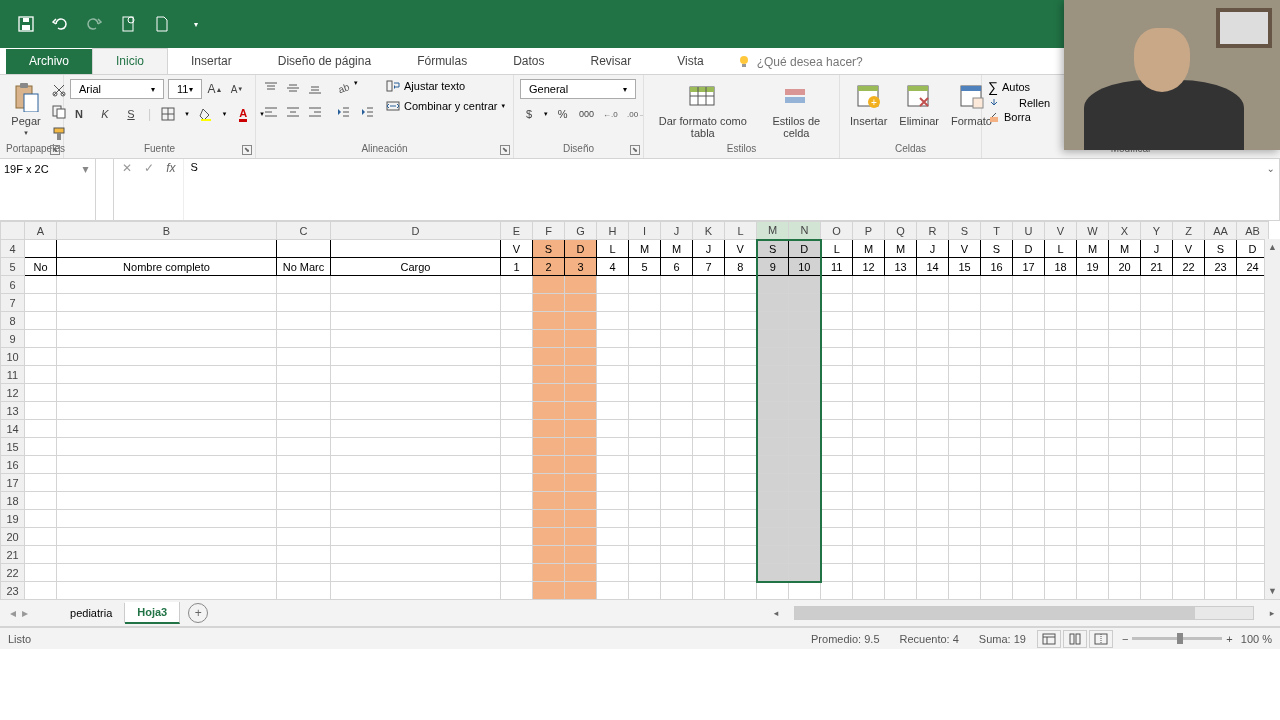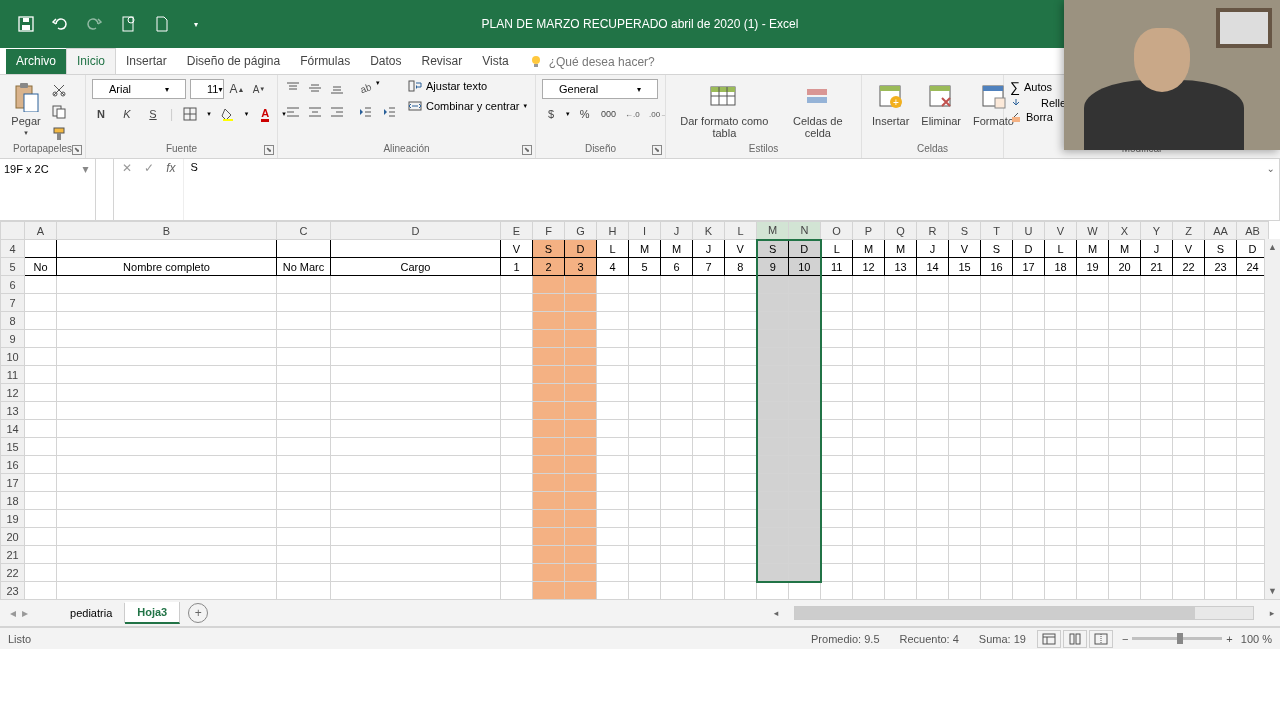--- a/index.html
+++ b/index.html
@@ -10,35 +10,35 @@
 .titlebar .qat { display: flex; align-items: center; gap: 18px; padding-left: 18px; }
 .titlebar .qat .icon { width: 16px; height: 16px; display: flex; align-items: center; justify-content: center; }
 .titlebar .title { position: absolute; left: 50%; transform: translateX(-50%); font-size: 12px; }
 .webcam { position: absolute; right: 0; top: 0; width: 216px; height: 150px; background: #9b9280; box-shadow: -2px 2px 8px rgba(0,0,0,.3); z-index: 100; }
 .webcam .frame { position: absolute; right: 8px; top: 8px; width: 56px; height: 40px; border: 4px solid #654; background: #ddd; }
 .webcam .head { position: absolute; left: 70px; top: 28px; width: 56px; height: 64px; background: #c9a888; border-radius: 40% 40% 50% 50%; }
 .webcam .shirt { position: absolute; left: 20px; top: 80px; width: 160px; height: 70px; background: #333; border-radius: 40% 40% 0 0; }
 
 
 .menubar { height: 27px; background: #fff; display: flex; align-items: flex-end; padding-left: 6px; border-bottom: 1px solid #d4d4d4; }
-.menubar .tab { padding: 5px 10px 6px; font-size: 12px; color: #444; cursor: pointer; }
+.menubar .tab { padding: 5px 23px 6px; font-size: 12px; color: #444; cursor: pointer; }
 .menubar .tab.file { background: #217346; color: #fff; }
 .menubar .tab.active { background: #f3f3f3; border: 1px solid #d4d4d4; border-bottom: none; color: #217346; }
 .menubar .tell { display: flex; align-items: center; gap: 6px; padding: 5px 10px; color: #777; }
 .menubar .bulb { width: 14px; height: 14px; }
 
 
 .ribbon { height: 84px; background: #f3f3f3; border-bottom: 1px solid #d4d4d4; display: flex; position: relative; }
 .rgroup { border-right: 1px solid #e0e0e0; padding: 4px 6px 2px; display: flex; flex-direction: column; justify-content: space-between; position: relative; }
 .rgroup .glabel { text-align: center; font-size: 10px; color: #666; padding-bottom: 2px; }
 .rgroup .dlg { position: absolute; right: 3px; bottom: 3px; width: 10px; height: 10px; border: 1px solid #888; font-size: 7px; text-align: center; line-height: 8px; color: #666; }
 .rcontent { flex: 1; display: flex; align-items: flex-start; gap: 4px; }
 .bigbtn { display: flex; flex-direction: column; align-items: center; gap: 2px; padding: 2px 4px; font-size: 11px; color: #444; cursor: pointer; }
 .bigbtn .bicon { width: 32px; height: 32px; display: flex; align-items: center; justify-content: center; }
-.smallfield { height: 20px; border: 1px solid #ababab; background: #fff; font-size: 11px; padding: 0 16px; display: flex; align-items: center; }
+.smallfield { height: 20px; border: 1px solid #ababab; background: #fff; font-size: 11px; padding: 0 8px; display: flex; align-items: center; }
 .minibtn { width: 18px; height: 18px; display: flex; align-items: center; justify-content: center; font-size: 11px; color: #444; cursor: pointer; }
 .collapse-ribbon { position: absolute; right: 6px; bottom: 6px; font-size: 10px; color: #666; cursor: pointer; }
 
 
 .namebox-row { height: 62px; display: flex; border-bottom: 1px solid #d4d4d4; }
 .namebox { width: 96px; border-right: 1px solid #d4d4d4; display: flex; align-items: flex-start; }
 .namebox input { width: 76px; height: 20px; border: none; padding: 2px 4px; font-size: 11px; }
 .namebox .dd { width: 20px; height: 20px; display: flex; align-items: center; justify-content: center; color: #888; }
 .fx-area { flex: 1; display: flex; border-right: 1px solid #d4d4d4; position: relative; }
 .fx-btns { display: flex; align-items: flex-start; padding: 2px 8px; gap: 12px; color: #999; }
@@ -117,21 +117,20 @@
           <circle cx="10" cy="4" r="3" fill="none" stroke="#fff"></circle>
         </svg>
       </span>
     <span class="icon">
         <svg width="14" height="16">
           <path d="M2 1 h7 l3 3 v11 h-10 z" fill="none" stroke="#fff"></path>
         </svg>
       </span>
     <span class="icon" style="font-size:8px;color:#fff">▾</span>
   </div>
-  <div class="title">PLAN DE MARZO RECUPERADO abril de 2020 (1) - Excel</div>
 </div>
 
 <div class="webcam">
   <div class="shirt"></div>
     <div class="head"></div>
     <div class="frame"></div>
 </div>
 
 <div class="menubar">
   <div class="tab file">Archivo</div>
@@ -146,21 +145,21 @@
     <svg class="bulb" viewBox="0 0 14 14">
         <circle cx="7" cy="5" r="4" fill="#ffc83d"></circle>
         <rect x="5" y="9" width="4" height="3" fill="#999"></rect>
       </svg>
     <span>¿Qué desea hacer?</span>
   </div>
 </div>
 
 <div class="ribbon">
 
-  <div class="rgroup" style="width:86px">
+  <div class="rgroup" style="width:64px">
     <div class="rcontent">
       <div class="bigbtn">
         <div class="bicon">
             <svg width="28" height="30">
               <rect x="4" y="4" width="16" height="22" fill="#d9b38c" stroke="#8a6d3b"></rect>
               <rect x="8" y="1" width="8" height="5" rx="1" fill="#888"></rect>
               <rect x="12" y="12" width="14" height="18" fill="#fff" stroke="#2a6099"></rect>
             </svg>
           </div>
         <span>Pegar</span>
@@ -379,21 +378,21 @@
           </div>
           <span style="text-align:center;line-height:1.1">Dar formato como tabla</span>
         </div>
       <div class="bigbtn">
           <div class="bicon">
             <svg width="30" height="28">
               <rect x="4" y="6" width="20" height="6" fill="#d99694"></rect>
               <rect x="4" y="14" width="20" height="6" fill="#95b3d7"></rect>
             </svg>
           </div>
-          <span style="text-align:center;line-height:1.1">Celdas de celda</span>
+          <span style="text-align:center;line-height:1.1">Estilos de celda</span>
         </div>
     </div>
     <div class="glabel">Estilos</div>
   </div>
 
   <div class="rgroup" style="width:142px">
     <div class="rcontent">
       <div class="bigbtn">
           <div class="bicon">
             <svg width="26" height="26">

